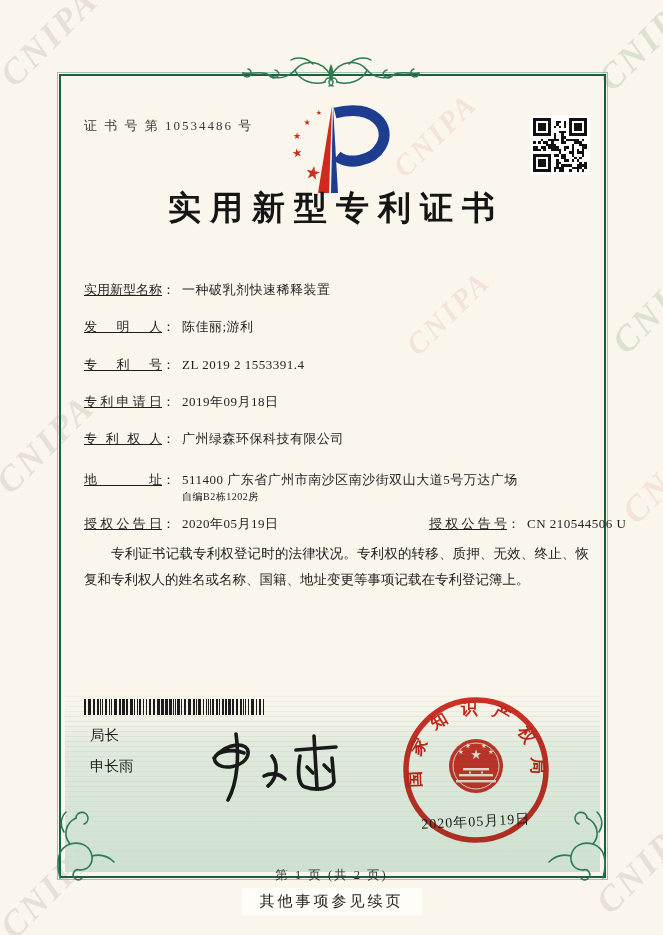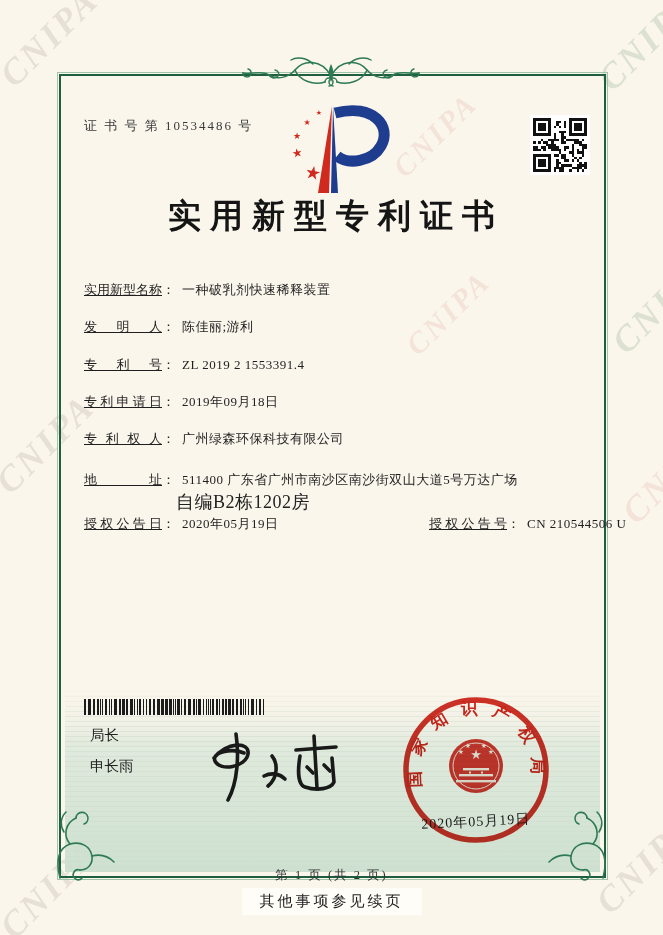--- a/index.html
+++ b/index.html
@@ -23,28 +23,28 @@
   
   .wm{position:absolute;font-family:"Liberation Serif",serif;font-style:italic;font-weight:700;
     font-size:36px;letter-spacing:3px;transform:rotate(-45deg);pointer-events:none;}
   .wm.gray{color:rgba(150,142,128,.20)}
   .wm.green{color:rgba(110,150,115,.22)}
   .wm.pink{color:rgba(205,130,120,.16)}
   
   .cert-no{position:absolute;left:84px;top:117px;font-size:13px;letter-spacing:2px;color:#3a3a3a;}
   .qr{position:absolute;left:530px;top:115px;width:60px;height:60px;background:#fff;padding:3px;box-sizing:border-box;}
   .logo{position:absolute;left:282px;top:99px;width:126px;height:102px;}
-  .title{position:absolute;left:0;right:0;top:194px;text-align:center;
+  .title{position:absolute;left:0;right:0;top:186px;text-align:center;
     font-size:33px;font-weight:700;letter-spacing:9px;text-indent:9px;color:#151515;}
   
   .row{position:absolute;left:84px;font-size:13px;color:#1f1f1f;white-space:nowrap;}
   .lbl{display:inline-block;width:78px;text-align:justify;text-align-last:justify;vertical-align:top;text-decoration:underline;}
   .val{margin-left:7px;letter-spacing:.5px;}
   .row .colon{letter-spacing:0;}
-  .addr2{position:absolute;left:176px;font-size:18px;letter-spacing:.5px;}
+  .addr2{position:absolute;left:182px;font-size:10px;letter-spacing:.5px;}
   .pair2{position:absolute;left:345px;top:0;}
   
   .paras{position:absolute;left:84px;top:541px;width:505px;font-size:13.5px;line-height:25.5px;
     text-align:justify;color:#222;}
   .paras p{margin:0;text-indent:2em;}
   
   .barcode{position:absolute;left:84px;top:699px;width:185px;height:16px;}
   .director{position:absolute;left:90px;top:720px;font-size:14.5px;line-height:31px;color:#222;
     font-family:"Liberation Sans","DejaVu Sans",sans-serif;}
   .sig{position:absolute;left:190px;top:726px;width:170px;height:84px;mix-blend-mode:multiply;}
@@ -279,20 +279,21 @@
 </div>
 <div class="addr2" style="top:490px">自编B2栋1202房</div>
 <div class="row" style="top:515px">
   <span class="lbl">授权公告日</span><span class="colon">：</span><span class="val">2020年05月19日</span>
   <span class="pair2">
     <span class="lbl">授权公告号</span><span class="colon">：</span><span class="val">CN 210544506 U</span>
   </span>
 </div>
 
 <div class="paras">
+  <p>专利证书记载专利权登记时的法律状况。专利权的转移、质押、无效、终止、恢复和专利权人的姓名或名称、国籍、地址变更等事项记载在专利登记簿上。</p>
 </div>
 
 <div class="barcode" id="barcode"><svg width="185" height="16" xmlns="http://www.w3.org/2000/svg">
       <rect x="0" y="0" width="2" height="16" fill="#1c1c1c"></rect>
       <rect x="4" y="0" width="3" height="16" fill="#1c1c1c"></rect>
       <rect x="9" y="0" width="2" height="16" fill="#1c1c1c"></rect>
       <rect x="13" y="0" width="2" height="16" fill="#1c1c1c"></rect>
       <rect x="16" y="0" width="1" height="16" fill="#1c1c1c"></rect>
       <rect x="18" y="0" width="1" height="16" fill="#1c1c1c"></rect>
       <rect x="21" y="0" width="2" height="16" fill="#1c1c1c"></rect>

